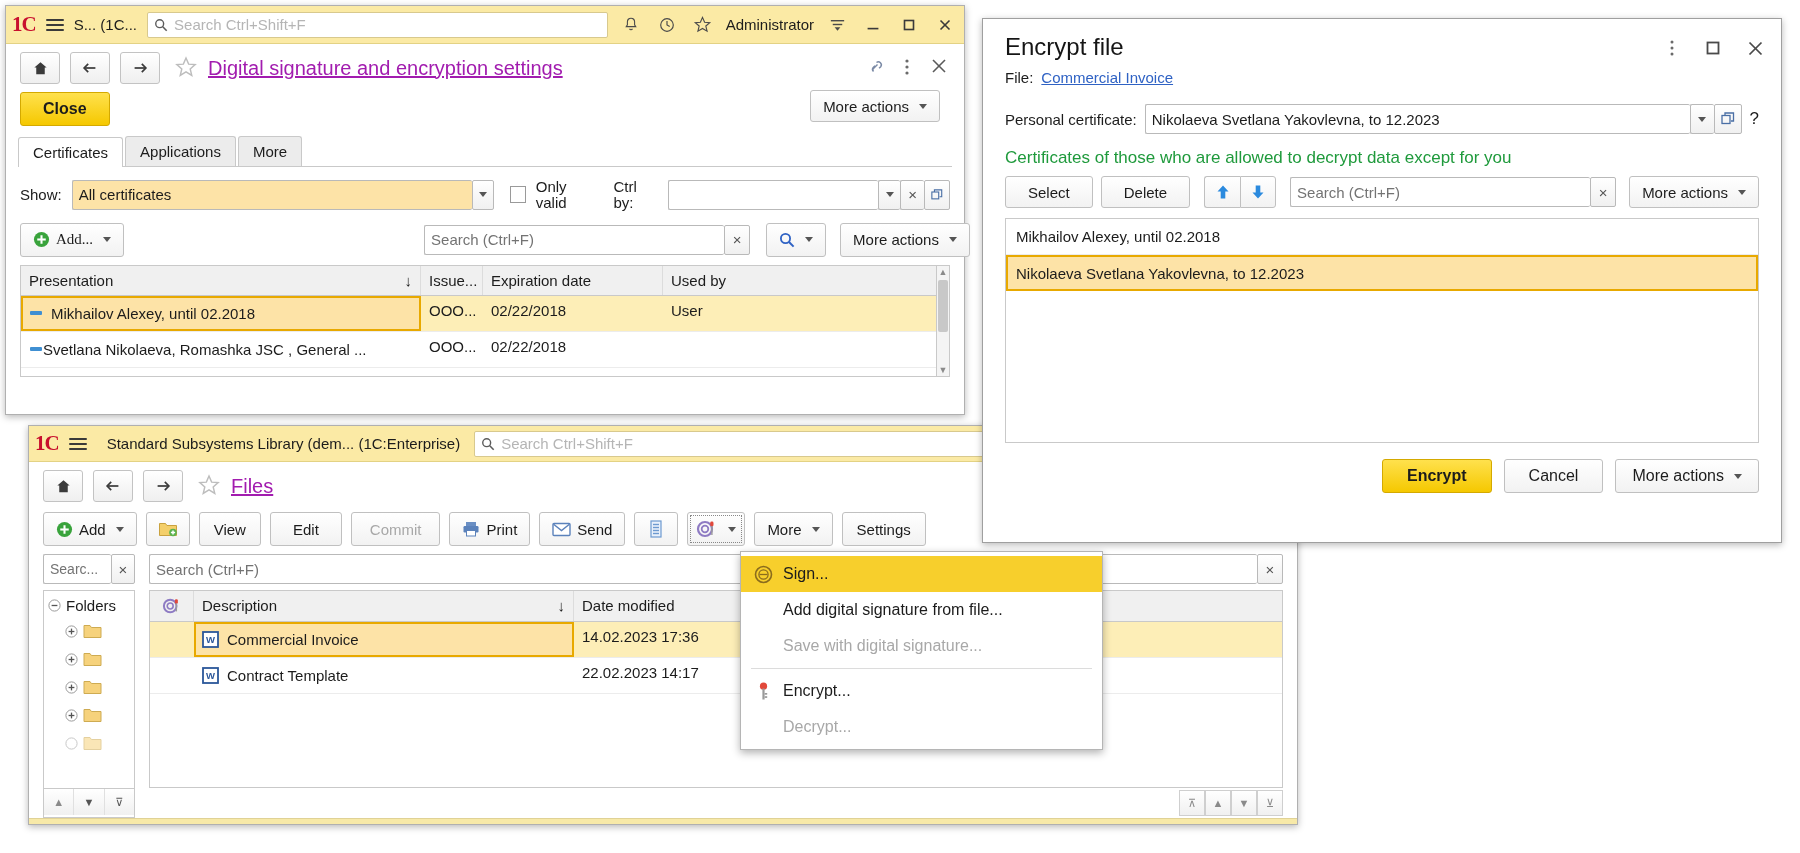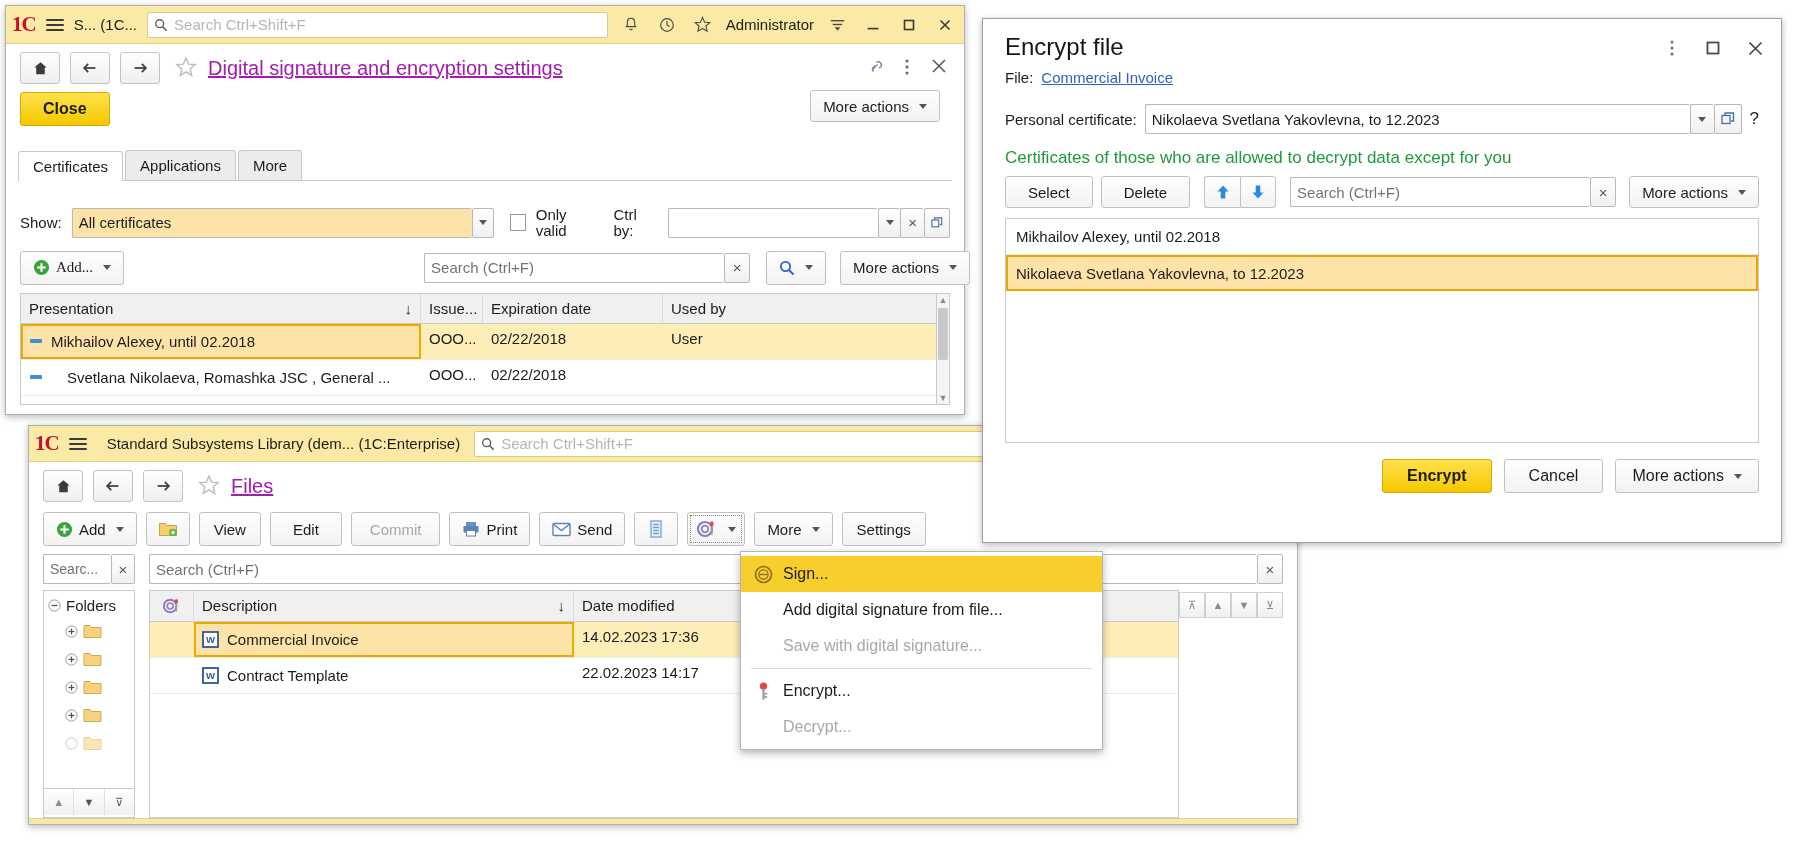--- a/index.html
+++ b/index.html
@@ -55,21 +55,21 @@
   .ticon { width:26px; height:26px; display:inline-flex; align-items:center; justify-content:center; }
 
   
   .navrow { display:flex; align-items:center; gap:10px; padding:8px 14px 4px 14px; }
   .navbtn { width:40px;height:32px; background:linear-gradient(#ffffff,#efefef);
             border:1px solid #c3c3c3; border-radius:3px;
             display:flex;align-items:center;justify-content:center; font-size:17px; }
   .page-title { font-size:20px; color:#a21caf;text-decoration:underline; }
 
   
-  .tabs { display:flex; align-items:flex-end; border-bottom:1px solid #c9c9c9; margin:16px 12px; }
+  .tabs { display:flex; align-items:flex-end; border-bottom:1px solid #c9c9c9; margin:2px 12px; }
   .tab { padding:6px 14px; border:1px solid #c9c9c9; border-bottom:none;
          background:#ececec; margin-right:2px; font-size:15px; border-radius:3px 3px 0 0;}
   .tab.active { background:#fff; position:relative; top:1px; }
 
   
   .grid { border:1px solid #c9c9c9; background:#fff; }
   .ghead { display:flex; background:#f0f0f0; border-bottom:1px solid #c9c9c9; }
   .ghead div { padding:6px 8px; font-size:15px; border-right:1px solid #dcdcdc; }
   .grow { display:flex; border-bottom:1px solid #ececec; }
   .grow div { padding:6px 8px; font-size:15px; }
@@ -298,21 +298,21 @@
                 <rect x="1" y="5" width="12" height="4" rx="1" fill="#3f8fd2"></rect>
               </svg>
             <span>Mikhailov Alexey, until 02.2018</span>
           </div>
           <div style="width:62px;">OOO...</div>
           <div style="width:180px;">02/22/2018</div>
           <div style="flex:1;">User</div>
         </div>
 
         <div class="grow" style="height:36px;">
-          <div style="width:400px; display:flex; align-items:center; gap:24px;">
+          <div style="width:400px; display:flex; align-items:center; gap:0;">
             <svg width="14" height="14" viewBox="0 0 14 14">
                 <rect x="1" y="5" width="12" height="4" rx="1" fill="#3f8fd2"></rect>
               </svg>
             <span>Svetlana Nikolaeva, Romashka JSC , General ...</span>
           </div>
           <div style="width:62px;">OOO...</div>
           <div style="width:180px;">02/22/2018</div>
           <div style="flex:1;"></div>
         </div>
       </div>
@@ -520,21 +520,21 @@
                 </svg></span>
           </div>
         </div>
         <div style="border:1px solid #c9c9c9; height:30px; display:flex;">
           <div class="navbox" style="flex:1;border:none;border-right:1px solid #e0e0e0;">▲</div>
           <div class="navbox" style="flex:1;border:none;border-right:1px solid #e0e0e0;color:#555;">▼</div>
           <div class="navbox" style="flex:1;border:none;color:#555;">⊽</div>
         </div>
       </div>
 
-      <div style="flex:1; display:flex; flex-direction:row;">
+      <div style="flex:1; display:flex; flex-direction:column;">
         <div class="grid" style="flex:1;">
           <div class="ghead">
             <div style="width:44px; display:flex; align-items:center; justify-content:center;">
               <svg width="20" height="18" viewBox="0 0 22 20">
                   <circle cx="9" cy="10" r="7" fill="none" stroke="#8e7bc3" stroke-width="2.2"></circle>
                   <circle cx="9" cy="10" r="3.3" fill="none" stroke="#8e7bc3" stroke-width="1.8"></circle>
                   <rect x="14.2" y="2.5" width="3.3" height="5" rx="1.4" fill="#e2483a"></rect>
                   <rect x="15.2" y="7" width="1.4" height="9" fill="#9a9a9a"></rect>
                 </svg>
             </div>

